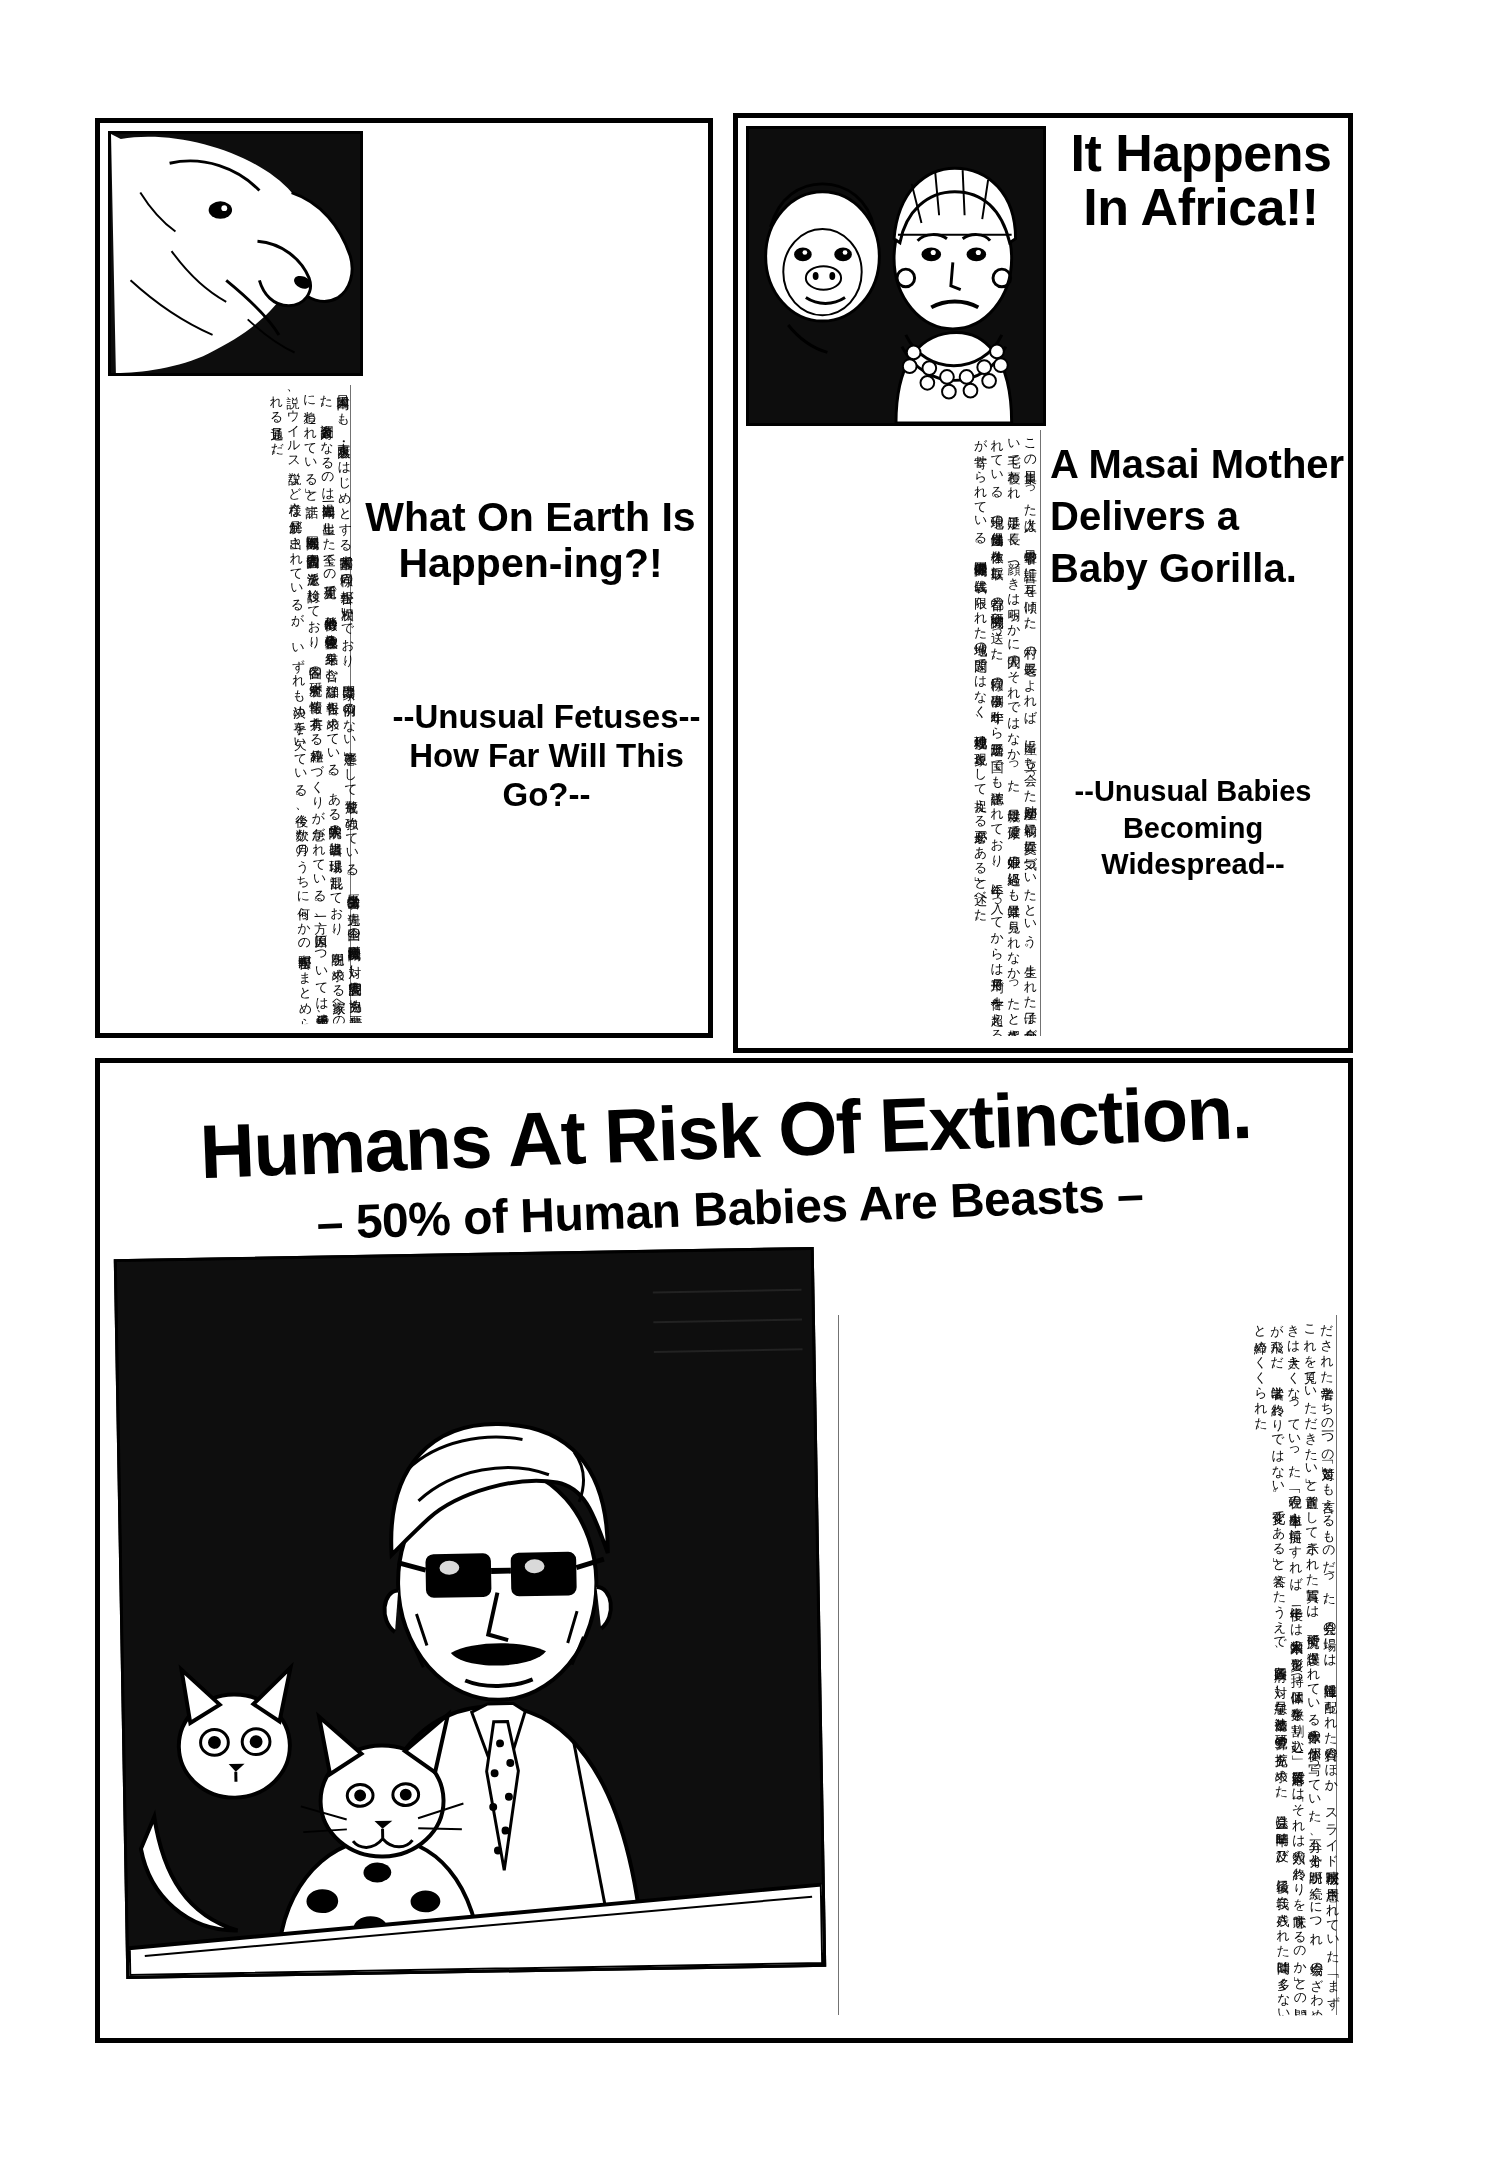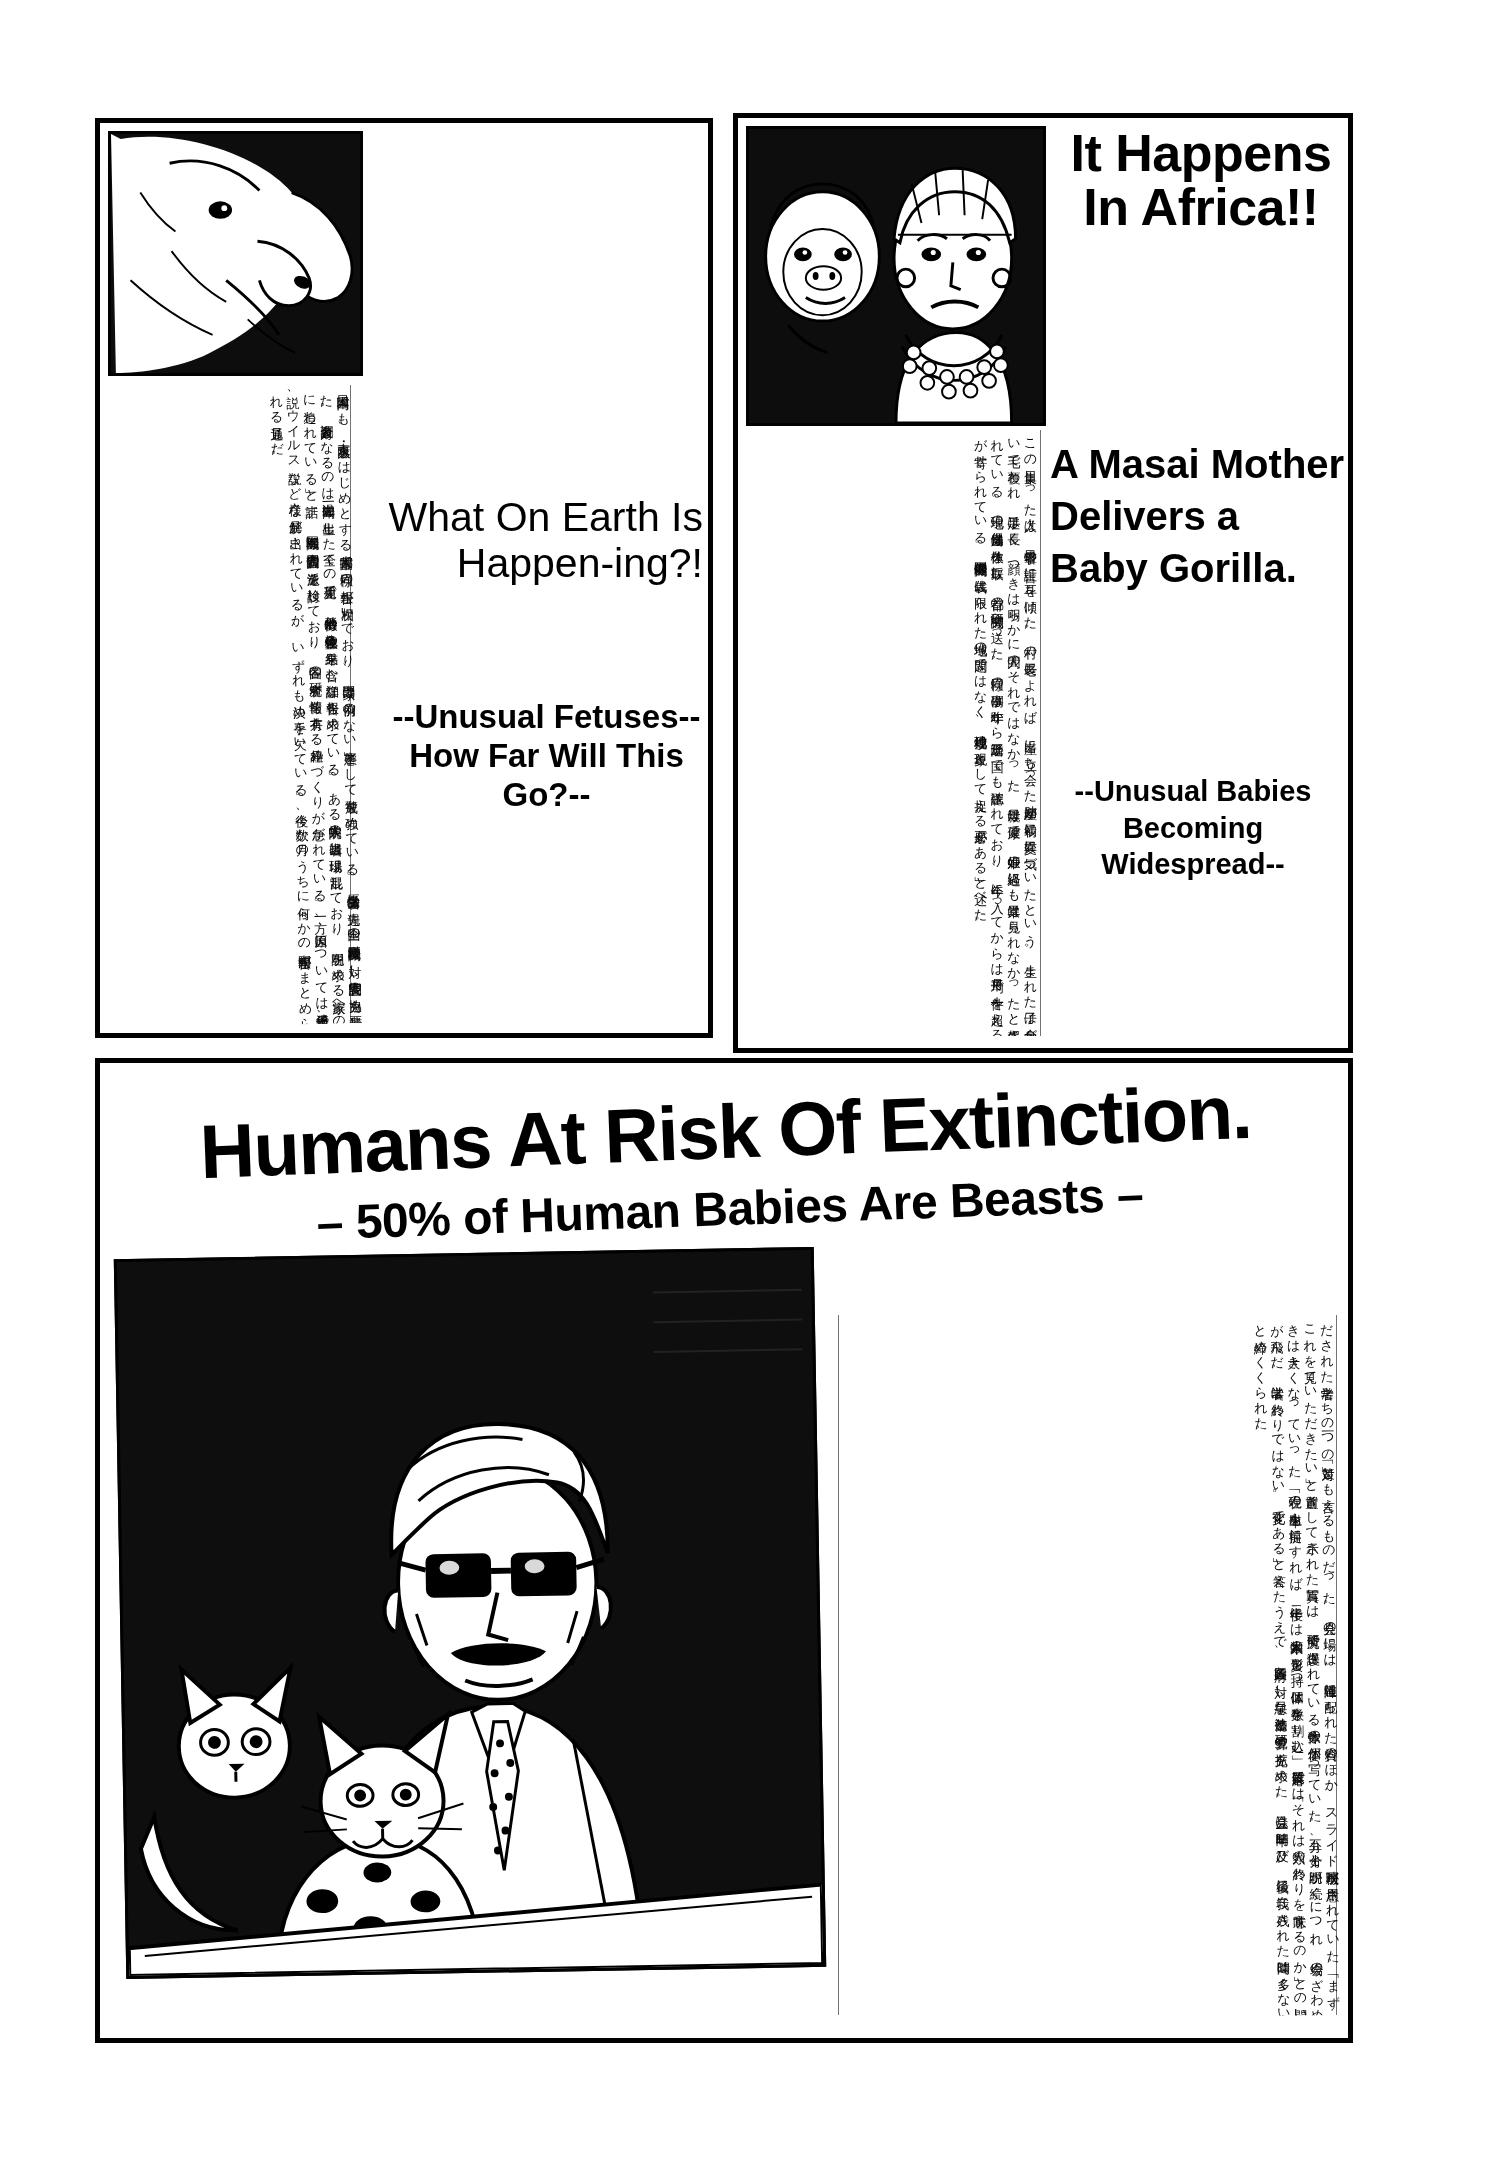--- a/index.html
+++ b/index.html
@@ -65,22 +65,22 @@
     top: 8px;
     width: 345px;
     font-size: 54px;
   }
   .sub-droves {
     position: absolute;
     left: 258px;
     top: 372px;
     width: 345px;
     font-size: 41px;
-    font-weight: normal;
-    text-align: right;
+    font-weight: bold;
+    text-align: center;
     line-height: 1.12;
   }
   .sub2-droves {
     position: absolute;
     left: 274px;
     top: 575px;
     width: 345px;
     font-size: 33px;
     font-weight: bold;
     text-align: center;

